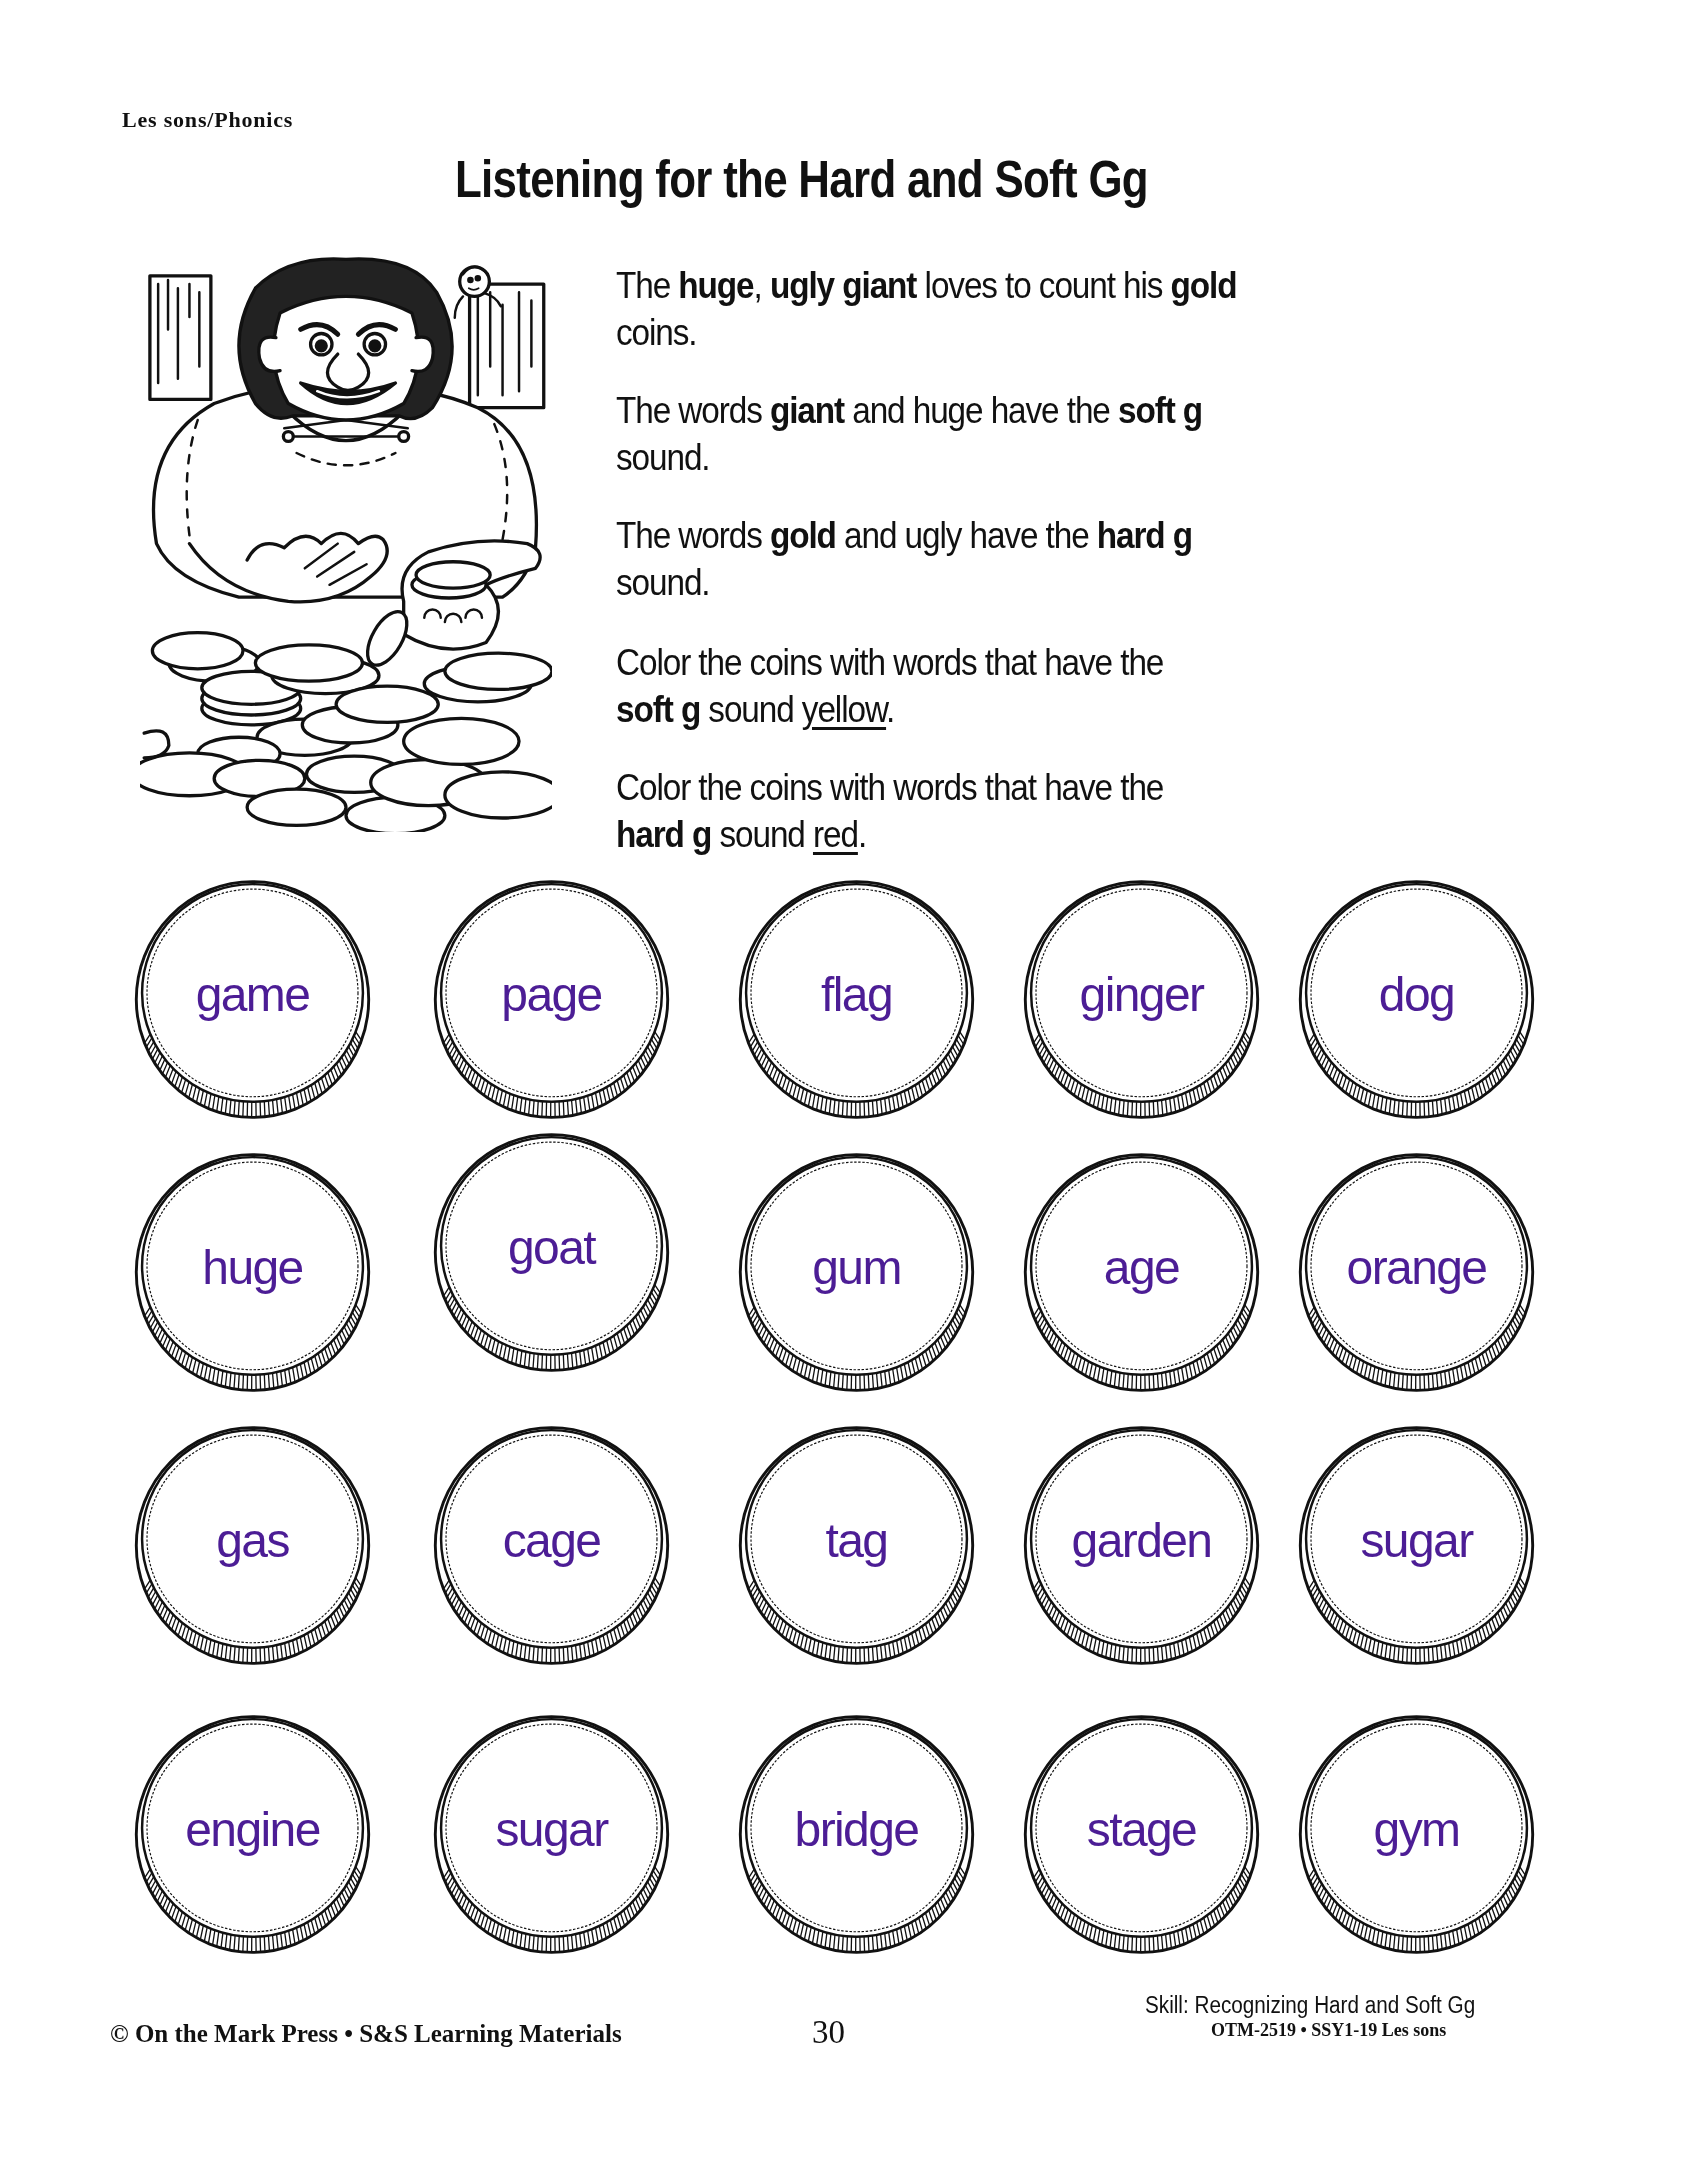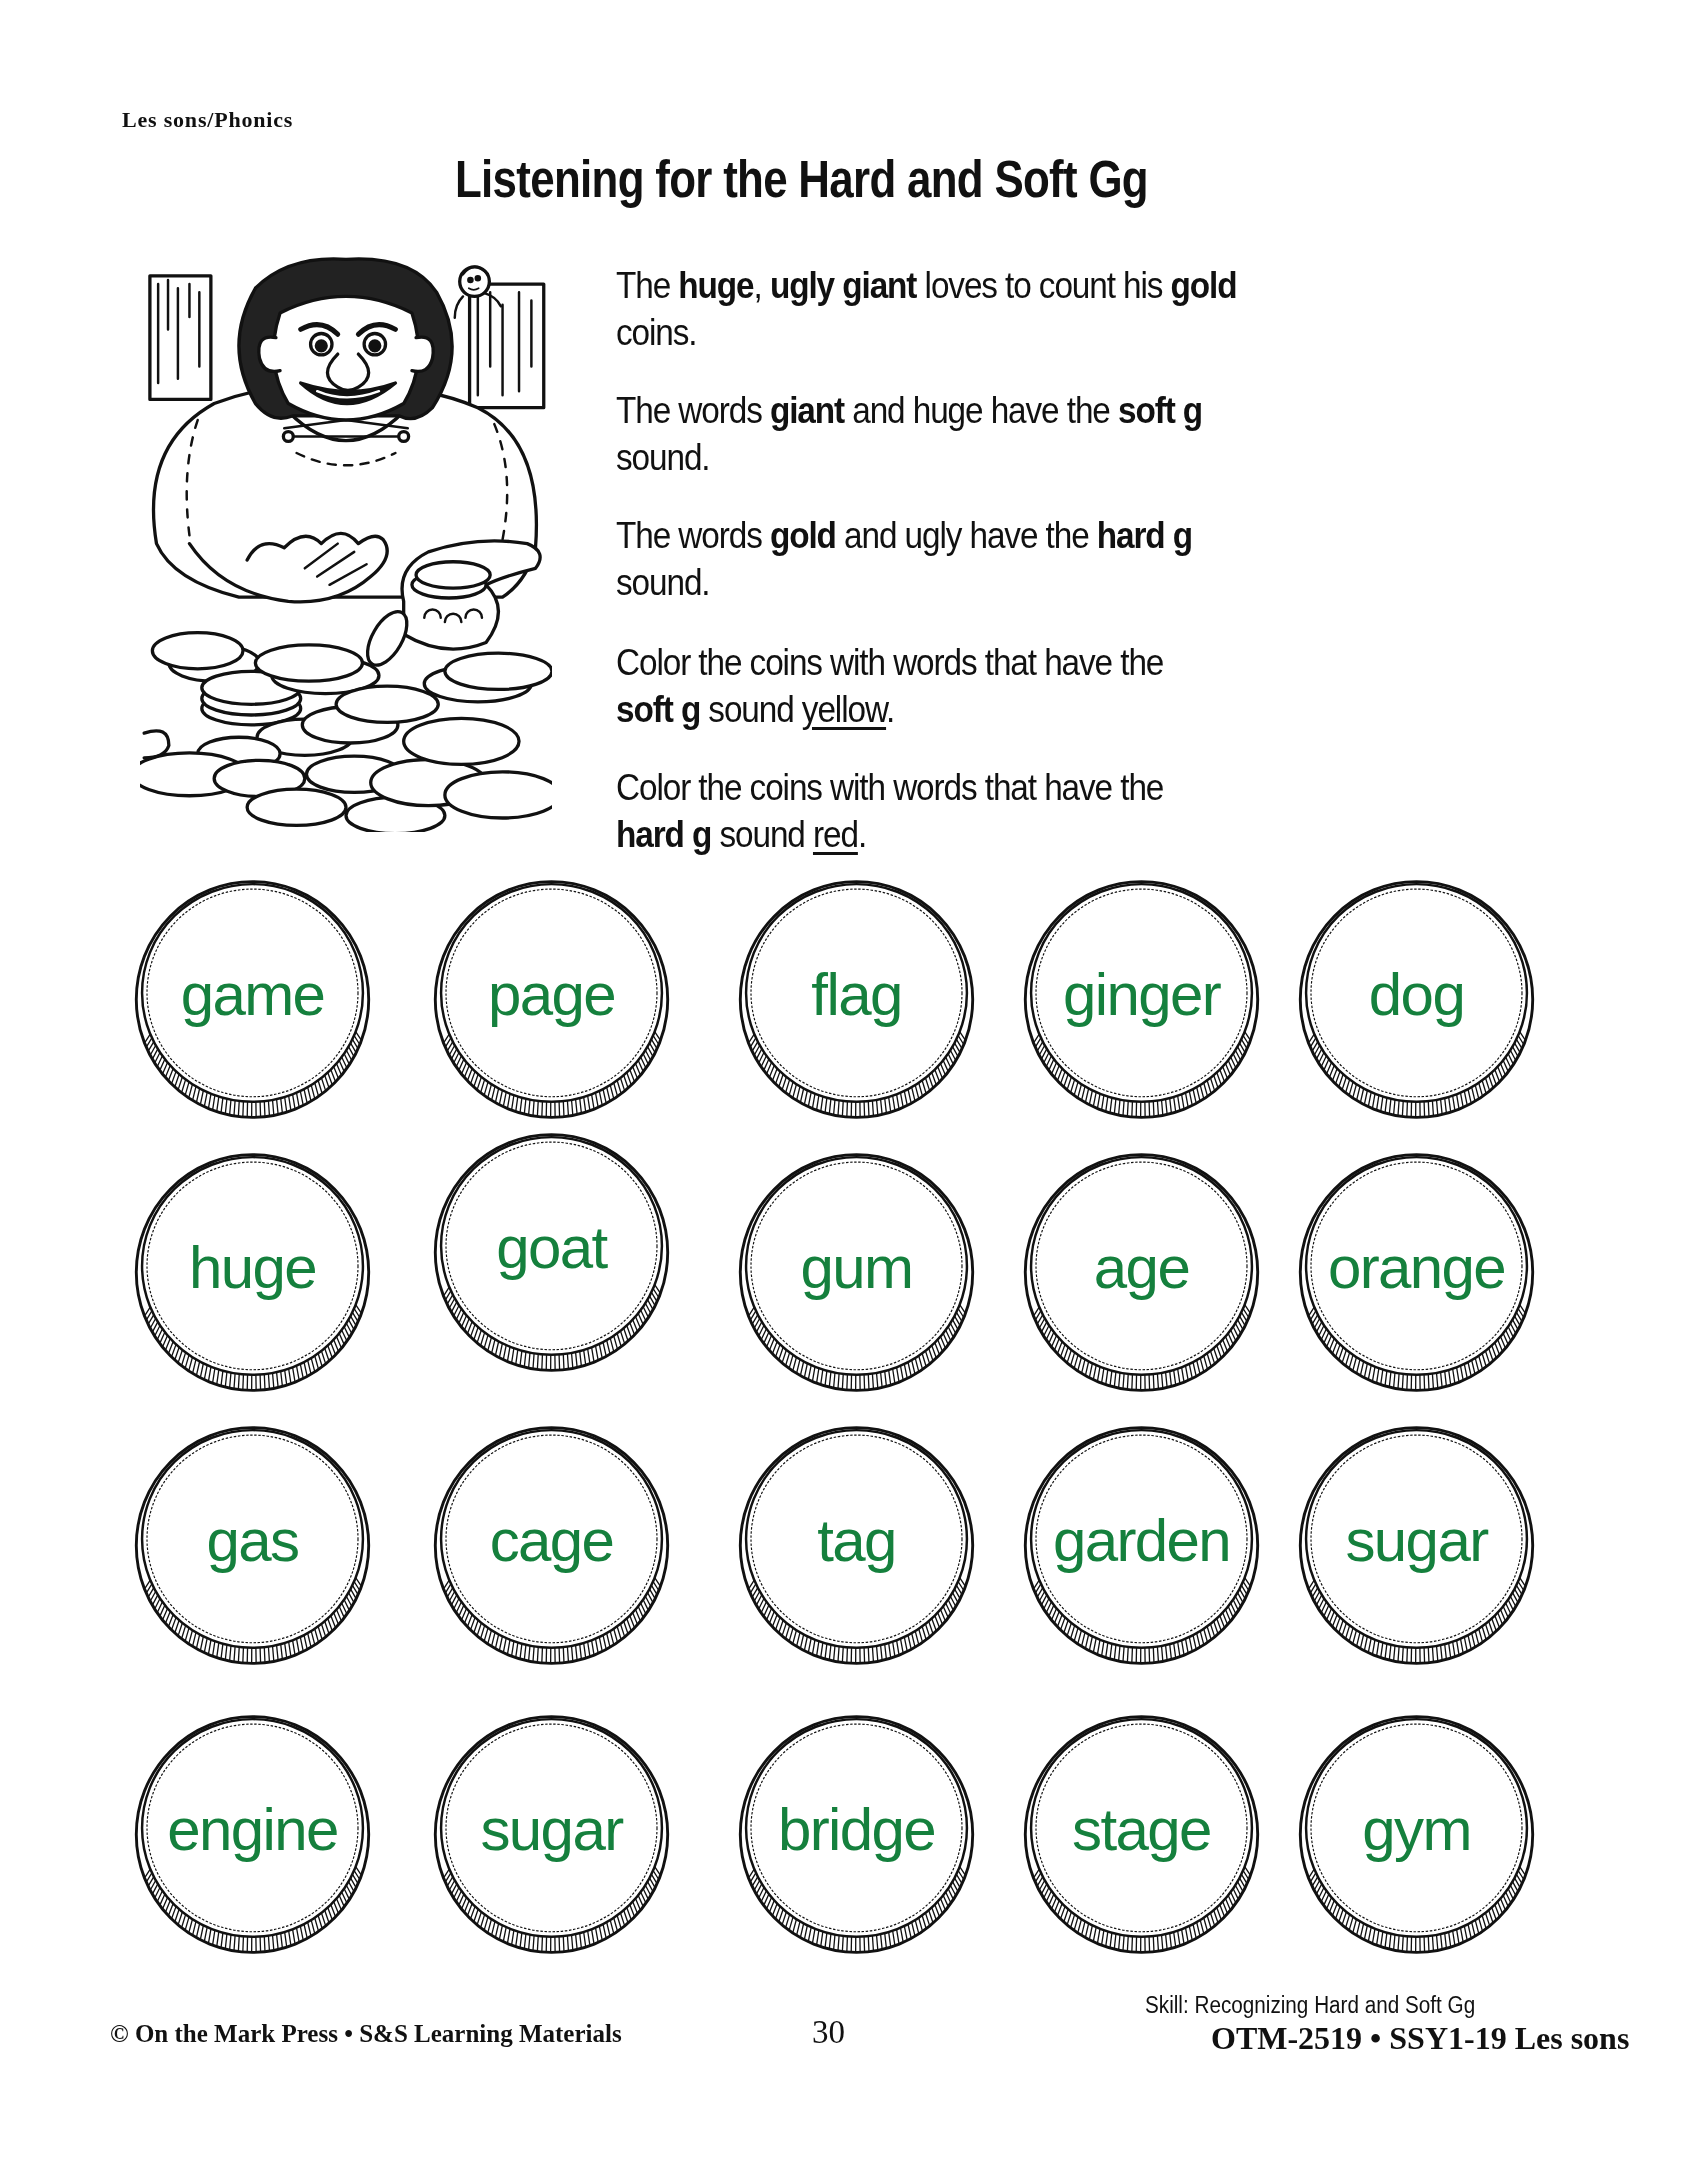--- a/index.html
+++ b/index.html
@@ -17,26 +17,26 @@
   .illustration { left:140px; top:247px; width:412px; height:585px; }
   .instructions { left:616px; top:262px; width:824px; font-family:"Liberation Sans", sans-serif; font-size:37px; }
   .para { position:absolute; left:0; white-space:nowrap; line-height:47px; letter-spacing:-1.2px;
           transform:scaleX(0.9); transform-origin:left top; }
   .para b { font-weight:bold; }
   .para u { text-decoration:underline; text-underline-offset:5px; }
   .coin-grid { left:0; top:0; width:1687px; height:2183px; pointer-events:none; }
   .coin { position:absolute; width:239px; height:241px; pointer-events:auto; cursor:pointer; }
   .coin svg { position:absolute; left:0; top:0; width:239px; height:241px; }
   .coin-word { position:absolute; left:0; top:0; width:239px; height:231px; display:flex; align-items:center; justify-content:center;
-               font-family:"Liberation Sans", sans-serif; font-size:60px; letter-spacing:-1.6px; color:#15803d; }
+               font-family:"Liberation Sans", sans-serif; font-size:48px; letter-spacing:-1.6px; color:#4c1d95; }
   .footer-left { left:110px; top:2020px; font-family:"Liberation Serif", serif; font-weight:bold; font-size:25px; white-space:nowrap;text-align:center; }
   .page-number { left:812px; top:2014px; font-family:"Liberation Serif", serif; font-size:33px; }
   .skill { left:1145px; top:1992px; font-family:"Liberation Sans", sans-serif; font-size:23px; white-space:nowrap;
            transform:scaleX(0.9); transform-origin:left top; }
-  .product-code { left:1211px; top:2020px; font-family:"Liberation Serif", serif; font-weight:bold; font-size:32px; white-space:nowrap;text-align:right; }
+  .product-code { left:1211px; top:2020px; font-family:"Liberation Serif", serif; font-weight:bold; font-size:18px; white-space:nowrap;text-align:right; }
 </style>
 </head>
 <body>
 
 <div class="abs section-label">Les sons/Phonics</div>
 <h1 class="abs title" style="margin:0;font-weight:bold;">Listening for the Hard and Soft Gg</h1>
 
 <div class="abs illustration">
   <svg viewBox="0 0 500 710" width="412" height="585" fill="none" stroke="#111" stroke-width="4" stroke-linecap="round" stroke-linejoin="round">
 

